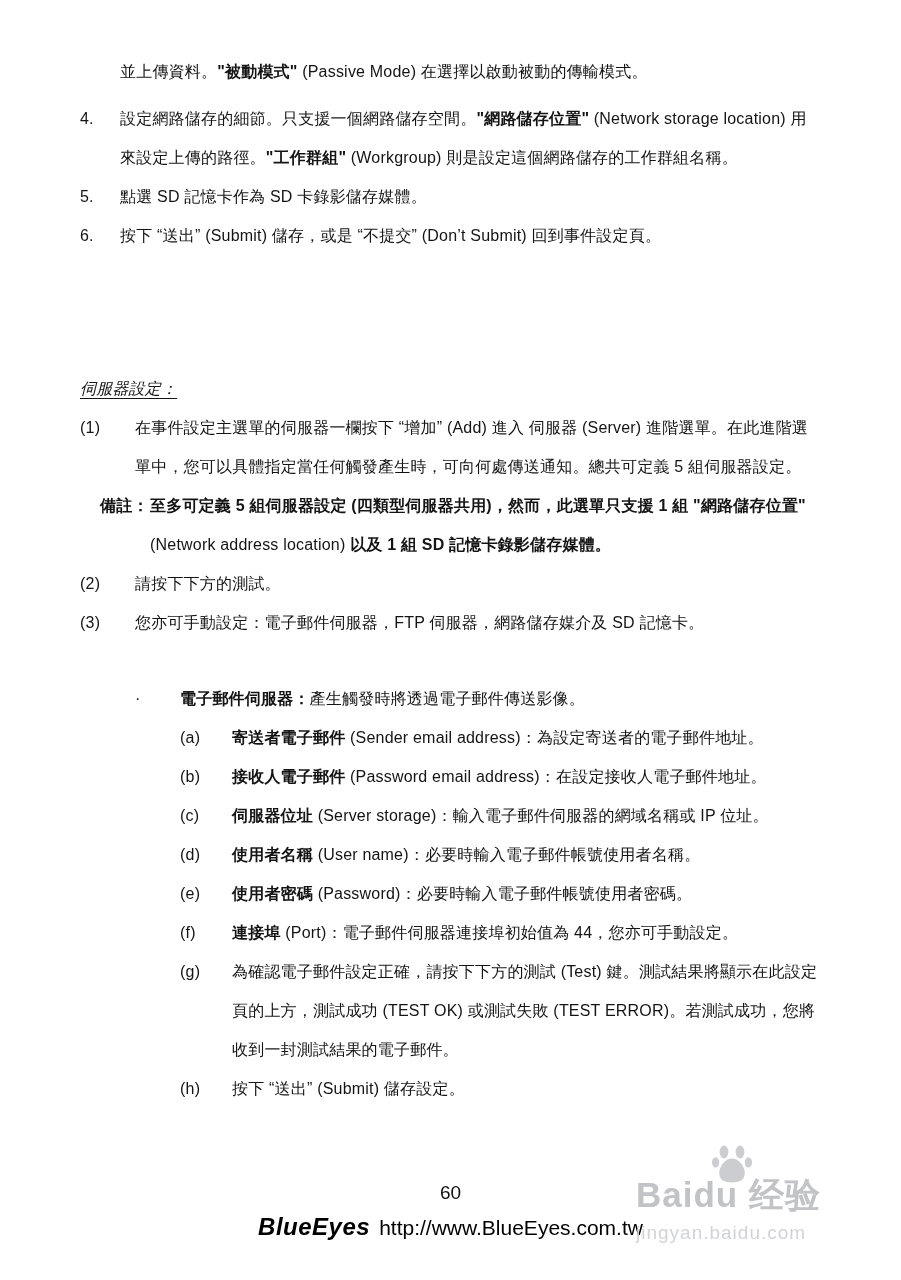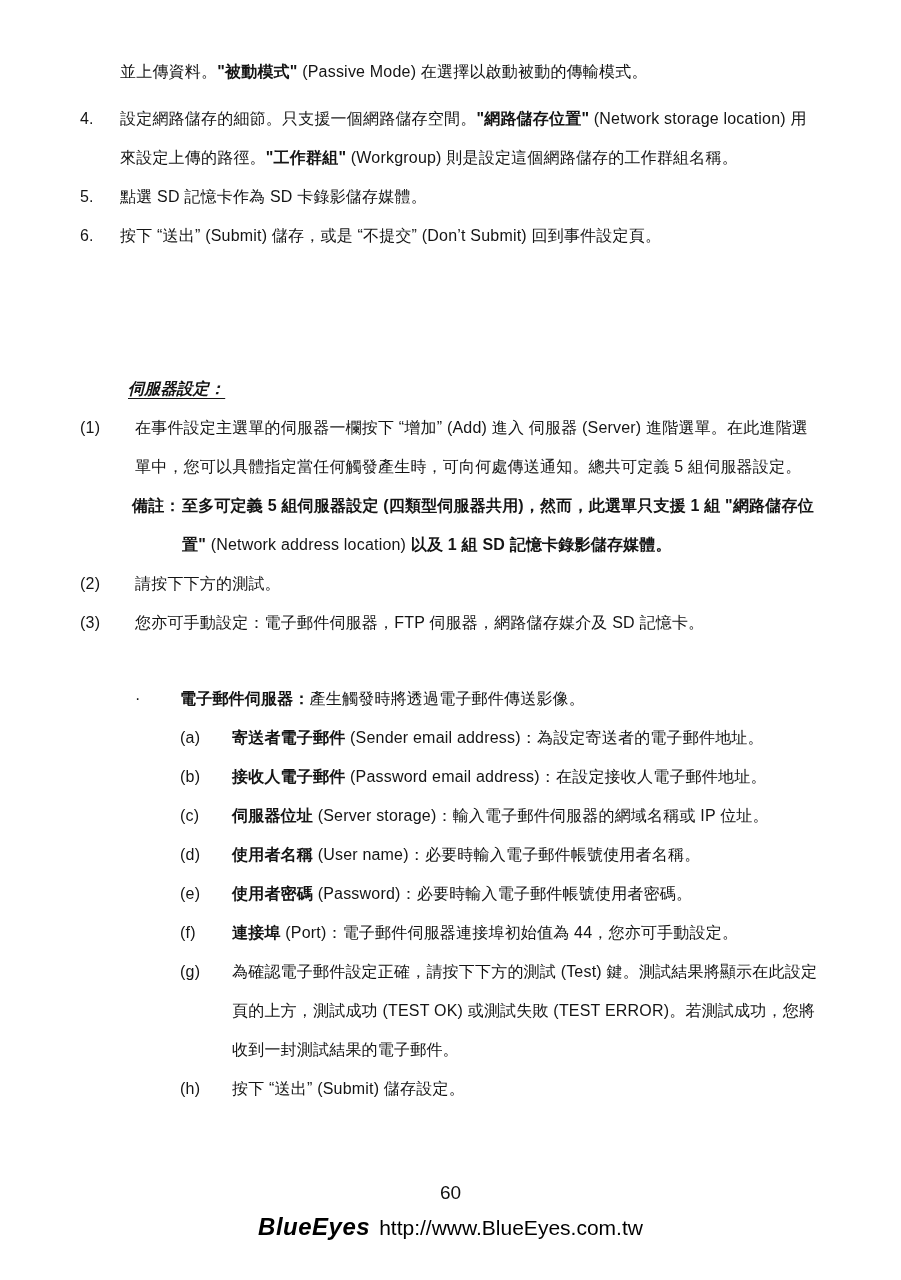--- a/index.html
+++ b/index.html
@@ -24,32 +24,31 @@
   .marker { flex: 0 0 auto; }
   .body { flex: 1 1 auto; min-width: 0; }
   b { font-weight: 700; }
 
   .para-indent1 { margin-left: 40px; margin-bottom: 8px; }
 
   .lvl1 .marker { flex: 0 0 40px; }
 
   .section-heading {
     margin-top: 114px;
-    font-weight: 700;
+    font-weight: 400;
     font-style: italic;
-    margin-left: 48px;
   }
   .section-heading .underline {
     text-decoration: underline;
     text-underline-offset: 4px;
   }
 
   .slvl .marker { flex: 0 0 55px; }
 
-  .note-row { margin-left: 52px; font-weight: 700; }
+  .note-row { margin-left: 20px; font-weight: 700; }
   .note-row .marker { flex: 0 0 50px; }
   .note-row .reg { font-weight: 400; }
 
   .bullet-row { margin-left: 55px; margin-top: 37px; }
   .bullet-row .marker { flex: 0 0 45px; }
 
   .sub { margin-left: 100px; }
   .sub .marker { flex: 0 0 52px; }
 
   .page-number {
@@ -201,13 +200,24 @@
     </div>
 
   </div>
 
   <div class="page-number">60</div>
 
   <div class="footer">
     <span class="brand">BlueEyes</span><span class="footer-url">http://www.BlueEyes.com.tw</span>
   </div>
 
+  <div class="watermark">
+    <svg class="paw" viewBox="0 0 100 100" aria-hidden="true">
+      <ellipse cx="30" cy="20" rx="11" ry="16"></ellipse>
+      <ellipse cx="70" cy="20" rx="11" ry="16"></ellipse>
+      <ellipse cx="9" cy="46" rx="9" ry="13"></ellipse>
+      <ellipse cx="91" cy="46" rx="9" ry="13"></ellipse>
+      <path d="M50 36 C67 36 82 55 82 73 C82 90 68 96 50 96 C32 96 18 90 18 73 C18 55 33 36 50 36 Z"></path>
+    </svg>
+    <div class="wm-brand"><span>Baidu</span> <span>经验</span></div>
+    <div class="wm-url">jingyan.baidu.com</div>
+  </div>
 </div>
 
 </body></html>

